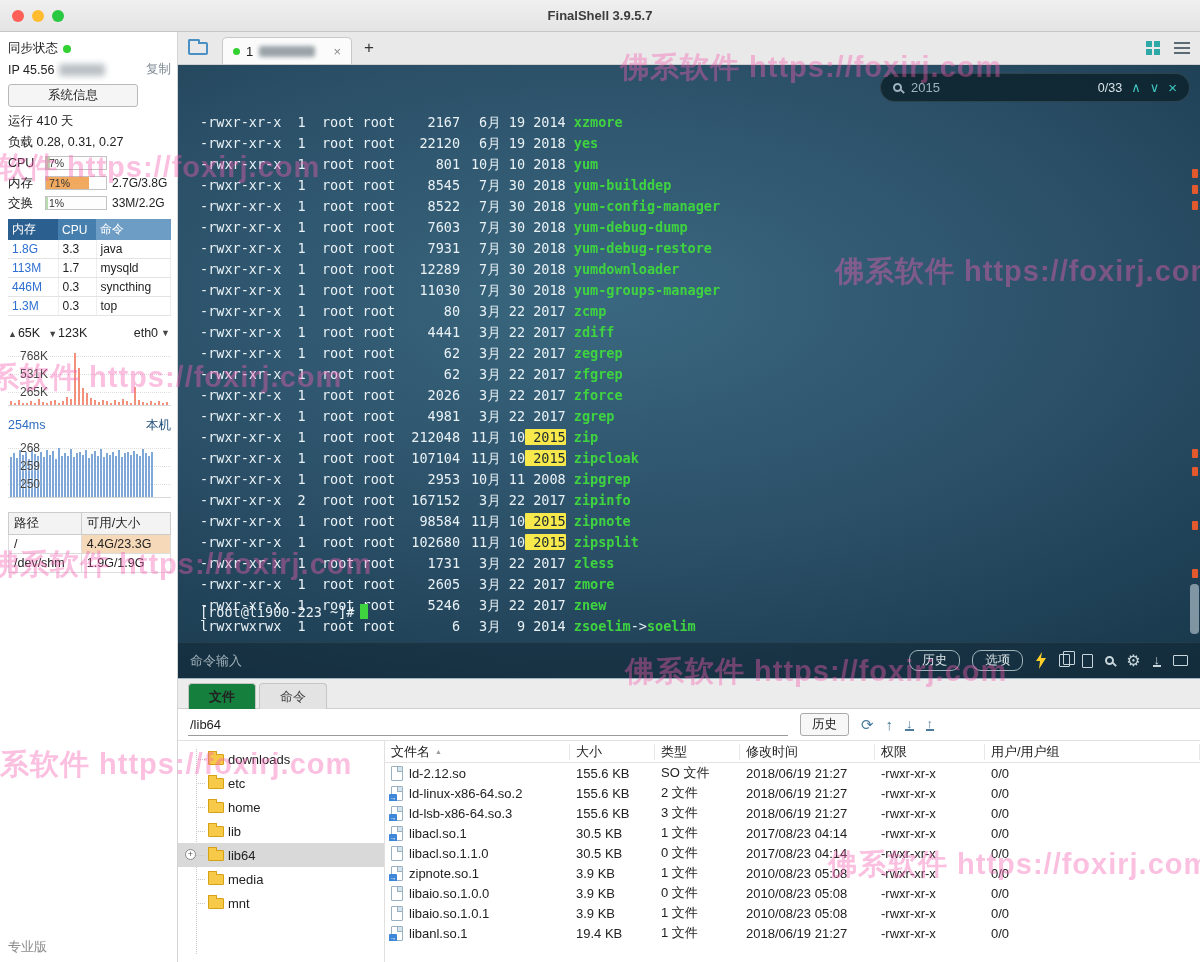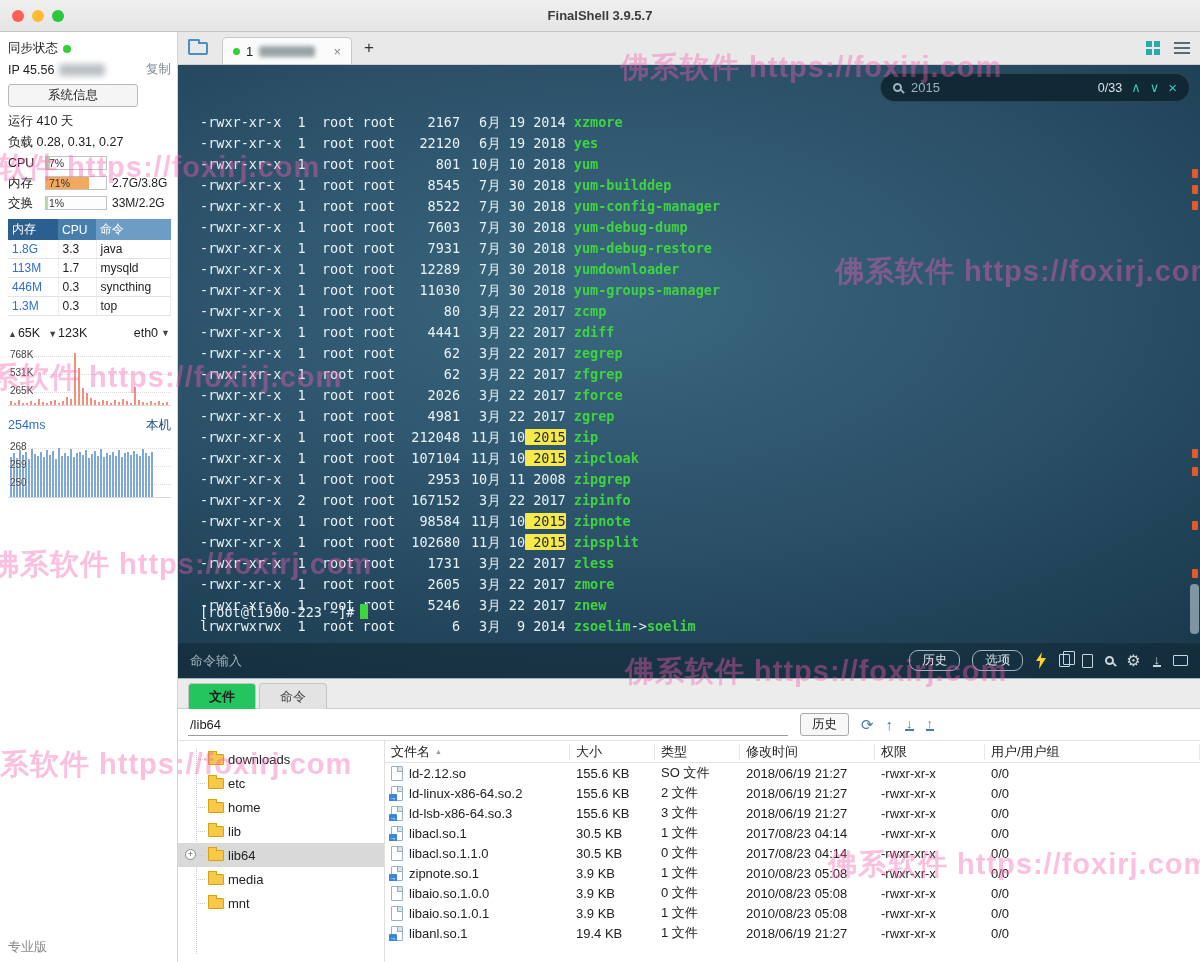--- a/index.html
+++ b/index.html
@@ -39,21 +39,21 @@
   table.ptable th:nth-child(2){ background:#467fae; width:38px; }
   table.ptable th:nth-child(3){ background:#6d9cc4; }
   table.ptable td { border-bottom:1px solid #e3e3e3; border-right:1px solid #eee; padding:2px 4px; height:18px; }
   table.ptable td.mem { color:#2e6fd0; }
 
   .net-row { height:22px; display:flex; align-items:center; gap:8px; margin-top:6px; }
   .tri { font-size:9px; color:#444; font-weight:normal; margin-right:1px; }
   .iface { margin-left:auto; display:flex; align-items:center; gap:3px; }
   .chart { position:relative; height:60px; border-bottom:1px solid #d8d8d8; margin-top:2px; background:#fff; }
   .chart .gline { position:absolute; left:0; right:0; border-top:1px dotted #ddd; }
-  .clabel { position:absolute; left:2px; font-size:10px; color:#444; z-index:2; text-shadow:0 0 2px #fff; }
+  .clabel { position:absolute; left:12px; font-size:12px; color:#444; z-index:2; text-shadow:0 0 2px #fff; }
   .bars { position:absolute; left:0; right:0; top:0; bottom:0; display:flex; align-items:flex-end; gap:2px; padding:0 2px; }
   .bar { flex:0 0 auto; }
   .net .bar { width:2px; background:#f2907c; }
   .ping .bar { width:2px; background:#7fa8d9; }
   .ping .bars { gap:1px; }
   .ping-row { height:22px; display:flex; align-items:center; margin-top:8px; }
   .latency { color:#2f6fc1; }
   .hostname { margin-left:auto; color:#1f4e79; }
 
   table.disk { width:100%; border-collapse:collapse; margin-top:14px; font-size:12.5px; }
@@ -128,21 +128,21 @@
   .lens.light { border-color:#c9d6dc; } .lens.light::after { background:#c9d6dc; }
 
   .smark { position:absolute; right:2px; width:6px; height:9px; background:#e2592e; border-radius:1px; z-index:4; }
   .sthumb { position:absolute; right:1px; width:9px; height:50px; bottom:44px; background:rgba(230,240,245,.5); border-radius:4px; z-index:4; }
 
   
   .bottom-panel { height:284px; display:flex; flex-direction:column; background:#fff; border-top:1px solid #9fb6c2; }
   .ptabs { height:30px; background:#ececec; border-bottom:1px solid #cfcfcf; display:flex; align-items:flex-end; padding-left:10px; gap:3px; }
   .ptab { height:26px; padding:0 20px; display:flex; align-items:center; font-size:13px;
     border:1px solid #c5c5c5; border-bottom:none; border-radius:4px 4px 0 0; background:#e3e3e3; color:#444; position:relative; top:1px; }
-  .ptab.active { background:#22c55e; font-weight:bold; color:#222; }
+  .ptab.active { background:#15803d; font-weight:bold; color:#222; }
   .pathbar { height:32px; display:flex; align-items:center; gap:12px; padding:0 10px; border-bottom:1px solid #e2e2e2; }
   .path-input { flex:0 0 600px; border-bottom:1px solid #9a9a9a; height:22px; display:flex; align-items:flex-end; padding:0 2px 3px; color:#222; }
   .hist-btn { border:1px solid #aaa; border-radius:3px; padding:2px 11px; font-size:12.5px; background:#f7f7f7; }
   .pic { color:#4a7c9b; font-size:15px; line-height:1; }
   .pic.bar { border-bottom:2px solid #4a7c9b; font-size:13px; line-height:11px; padding:0 1px; }
 
   .filearea { flex:1; display:flex; overflow:hidden; }
   .tree { width:207px; flex:0 0 207px; border-right:1px solid #e0e0e0; padding-top:6px; position:relative; overflow:hidden; }
   .tree::before { content:''; position:absolute; left:18px; top:8px; bottom:8px; border-left:1px dotted #c8c8c8; }
   .titem { height:24px; display:flex; align-items:center; gap:4px; padding-left:30px; position:relative; }
@@ -374,20 +374,38 @@
             <div class="bar" style="height: 78%;"></div>
             <div class="bar" style="height: 73%;"></div>
             <div class="bar" style="height: 69%;"></div>
             <div class="bar" style="height: 81%;"></div>
             <div class="bar" style="height: 75%;"></div>
             <div class="bar" style="height: 70%;"></div>
             <div class="bar" style="height: 77%;"></div>
           </div>
       </div>
 
+      <table class="disk">
+        <thead>
+          <tr>
+            <th>路径</th>
+            <th>可用/大小</th>
+          </tr>
+        </thead>
+        <tbody>
+          <tr>
+            <td>/</td>
+            <td class="hl-orange">4.4G/23.3G</td>
+          </tr>
+          <tr>
+            <td>/dev/shm</td>
+            <td>1.9G/1.9G</td>
+          </tr>
+        </tbody>
+      </table>
 
       <div class="edition">专业版</div>
     </aside>
 
     <main class="main">
       <div class="tabbar">
         <span class="tabfolder"></span>
         <div class="tab">
           <span class="dot"></span>
           <span>1</span>

